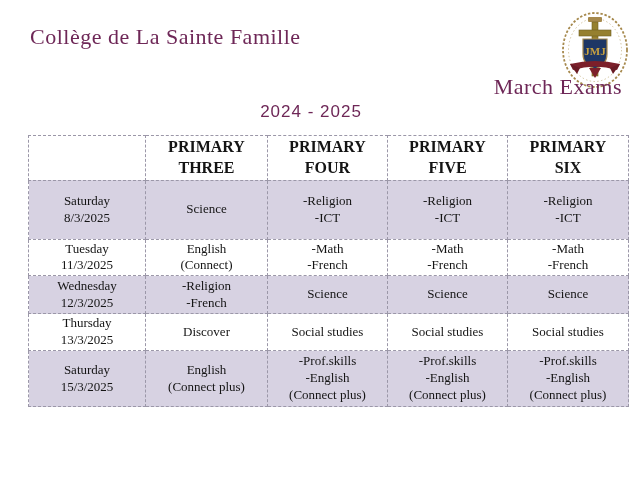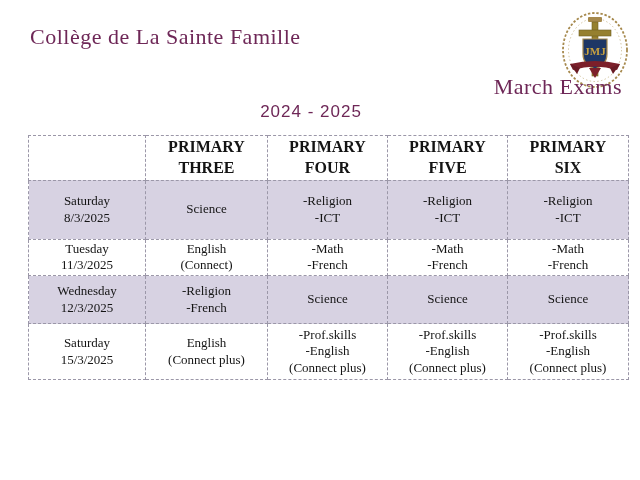--- a/index.html
+++ b/index.html
@@ -53,21 +53,21 @@
     text-align:center;vertical-align:middle;
     white-space:pre-line;line-height:1.3;
     padding:1px 2px;
   }
   .schedule thead th{font-weight:bold;font-size:16px;height:37px;background:#ffffff;}
   .schedule td.date{font-weight:normal;}
   .schedule tbody tr:nth-child(odd){background:var(--row-shade);}
   .schedule tbody tr:nth-child(even){background:#ffffff;}
   tr.h59{height:59px;}
   tr.h39{height:21px;}
-  tr.h38{height:48px;}
+  tr.h38{height:38px;}
   tr.h56{height:56px;}
 </style>
 </head>
 <body>
 
 <div class="slide">
 
   <div class="school-name">Collège de La Sainte Famille</div>
 
   <svg class="logo" viewBox="0 0 74 84" xmlns="http://www.w3.org/2000/svg">
@@ -142,20 +142,28 @@
       </tr>
       <tr class="h38">
         <td class="date">Wednesday
 12/3/2025</td>
         <td>-Religion
 -French</td>
         <td>Science</td>
         <td>Science</td>
         <td>Science</td>
       </tr>
+      <tr class="h39">
+        <td class="date">Thursday
+13/3/2025</td>
+        <td>Discover</td>
+        <td>Social studies</td>
+        <td>Social studies</td>
+        <td>Social studies</td>
+      </tr>
       <tr class="h56">
         <td class="date">Saturday
 15/3/2025</td>
         <td>English
 (Connect plus)</td>
         <td>-Prof.skills
 -English
 (Connect plus)</td>
         <td>-Prof.skills
 -English

